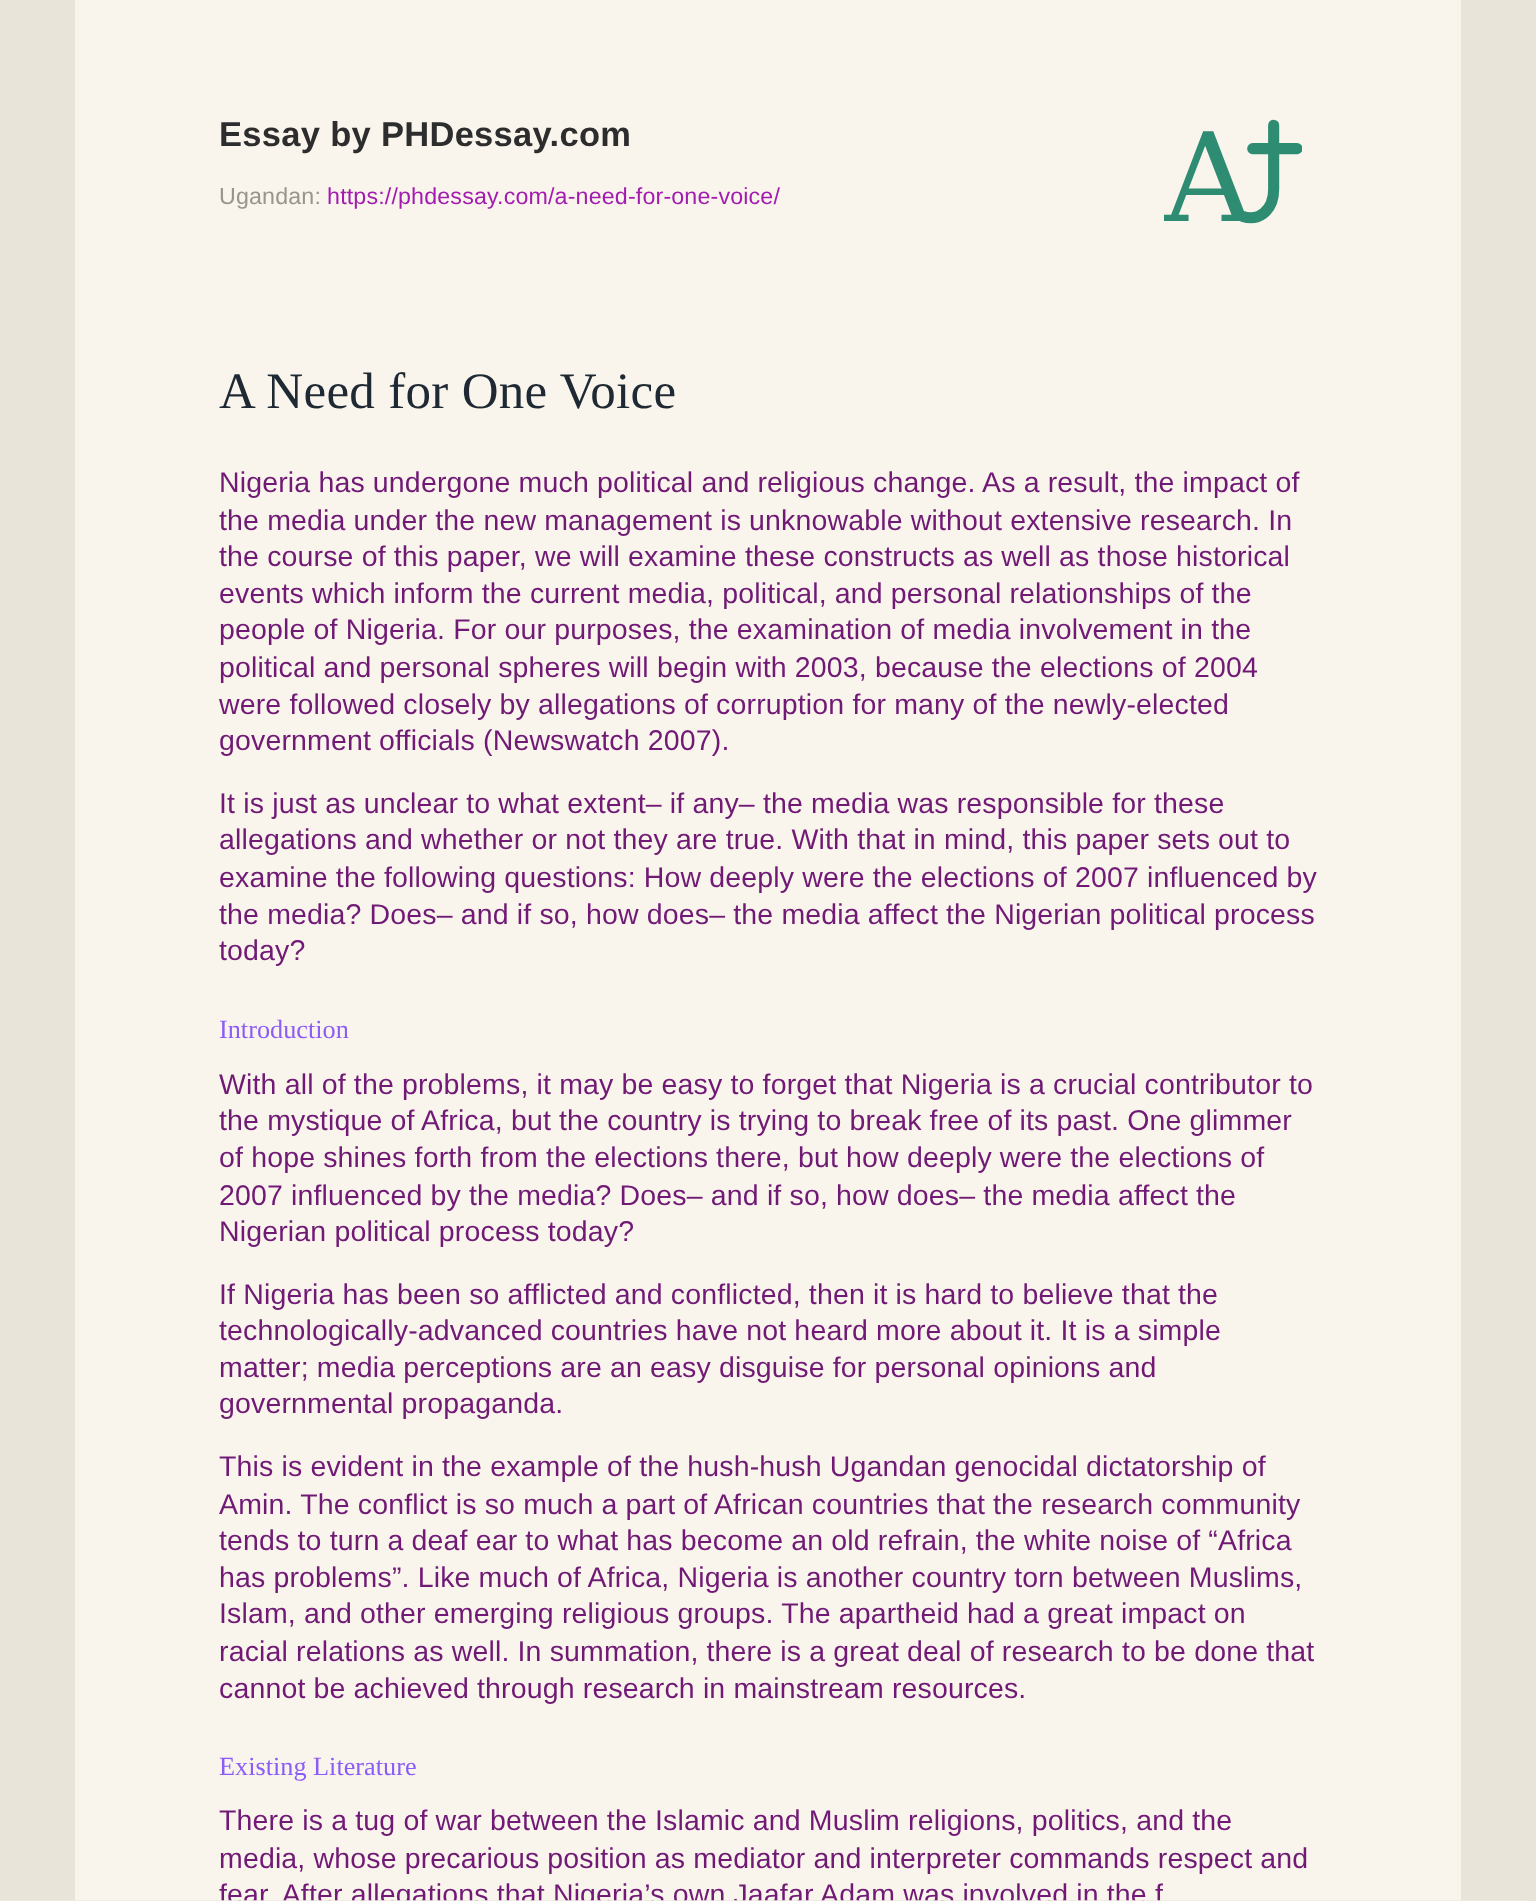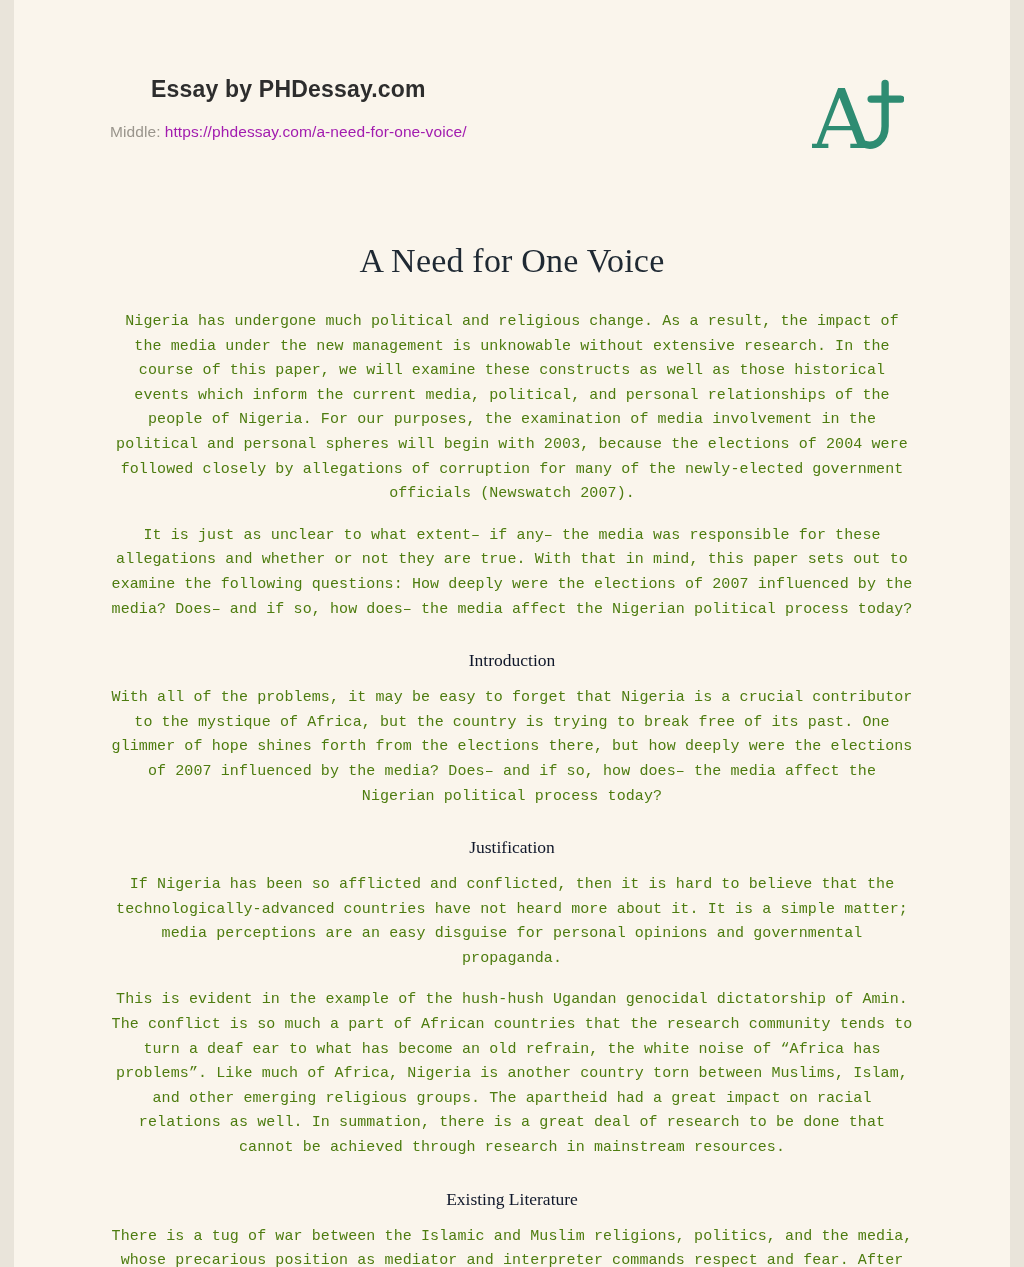--- a/index.html
+++ b/index.html
@@ -1,26 +1,25 @@
 <!DOCTYPE html>
 <html><head>
 <meta charset="utf-8">
 <style>
   * { margin: 0; padding: 0; box-sizing: border-box; }
   html, body { background: #e9e4da; }
   .page {
-    width: 996px;
+    width: 924px;
     height: 1267px;
     margin: 0 auto;
     background: #faf5ec;
     overflow: hidden;
     padding: 76px 96px 0 96px;
     font-family: "Liberation Sans", sans-serif;
     position: relative;
-    text-align: center;
   }
   .top {
     display: flex;
     justify-content: space-between;
     align-items: flex-start;
   }
   .brand {
     font-size: 23px;
     font-weight: 700;
     color: #2d2d2d;
@@ -41,46 +40,45 @@
   .article { margin-top: 72px; }
   .title {
     font-family: "Liberation Serif", serif;
     font-size: 34px;
     font-weight: 400;
     color: #1f2933;
     letter-spacing: 0.2px;
   }
   .para {
     margin-top: 17px;
-    font-size: 15px;
+    font-size: 19px;
     line-height: 24.6px;
-    color: #4d7c0f;
+    color: #701a75;
     letter-spacing: 0.1px;
-    font-family: Liberation Mono, monospace;
   }
   .para:first-of-type { margin-top: 30px; }
   .section-heading {
     font-family: "Liberation Serif", serif;
     font-size: 17.5px;
     font-weight: 400;
-    color: #0f172a;
+    color: #8b5cf6;
     margin-top: 28px;
     margin-bottom: -2px;
   }
 </style>
 </head>
 <body>
 
 <div class="page">
 
   <header class="top">
     <div class="header-left">
       <div class="brand">Essay by PHDessay.com</div>
       <div class="source-line">
-        <span class="source-label">Middle:</span><a class="source-link" href="#">https://phdessay.com/a-need-for-one-voice/</a>
+        <span class="source-label">Ugandan:</span><a class="source-link" href="#">https://phdessay.com/a-need-for-one-voice/</a>
       </div>
     </div>
 
     <div class="logo">
       <svg width="92" height="96" viewBox="0 0 112 112" aria-hidden="true">
         <text x="0" y="92" font-family="DejaVu Serif, serif" font-size="100" fill="#2E8C72">A</text>
         <path d="M89 14 C89 14 89 58 89 66 C89 84 76 92 64 88" fill="none" stroke="#2E8C72" stroke-width="9" stroke-linecap="round"></path>
         <path d="M72 33 H108" fill="none" stroke="#2E8C72" stroke-width="9" stroke-linecap="round"></path>
       </svg>
     </div>
@@ -88,21 +86,20 @@
 
   <main class="article">
     <h1 class="title">A Need for One Voice</h1>
 
     <p class="para">Nigeria has undergone much political and religious change. As a result, the impact of the media under the new management is unknowable without extensive research. In the course of this paper, we will examine these constructs as well as those historical events which inform the current media, political, and personal relationships of the people of Nigeria. For our purposes, the examination of media involvement in the political and personal spheres will begin with 2003, because the elections of 2004 were followed closely by allegations of corruption for many of the newly-elected government officials (Newswatch 2007).</p>
     <p class="para">It is just as unclear to what extent– if any– the media was responsible for these allegations and whether or not they are true. With that in mind, this paper sets out to examine the following questions: How deeply were the elections of 2007 influenced by the media? Does– and if so, how does– the media affect the Nigerian political process today?</p>
 
     <h3 class="section-heading">Introduction</h3>
     <p class="para">With all of the problems, it may be easy to forget that Nigeria is a crucial contributor to the mystique of Africa, but the country is trying to break free of its past. One glimmer of hope shines forth from the elections there, but how deeply were the elections of 2007 influenced by the media? Does– and if so, how does– the media affect the Nigerian political process today?</p>
 
-    <h3 class="section-heading">Justification</h3>
     <p class="para">If Nigeria has been so afflicted and conflicted, then it is hard to believe that the technologically-advanced countries have not heard more about it. It is a simple matter; media perceptions are an easy disguise for personal opinions and governmental propaganda.</p>
     <p class="para">This is evident in the example of the hush-hush Ugandan genocidal dictatorship of Amin. The conflict is so much a part of African countries that the research community tends to turn a deaf ear to what has become an old refrain, the white noise of “Africa has problems”. Like much of Africa, Nigeria is another country torn between Muslims, Islam, and other emerging religious groups. The apartheid had a great impact on racial relations as well. In summation, there is a great deal of research to be done that cannot be achieved through research in mainstream resources.</p>
 
     <h3 class="section-heading">Existing Literature</h3>
     <p class="para">There is a tug of war between the Islamic and Muslim religions, politics, and the media, whose precarious position as mediator and interpreter commands respect and fear. After allegations that Nigeria’s own Jaafar Adam was involved in the f</p>
   </main>
 
 </div>
 
 </body></html>

